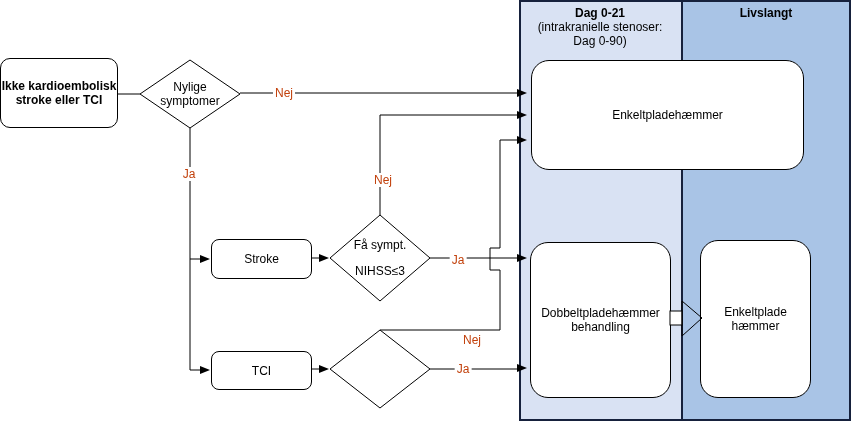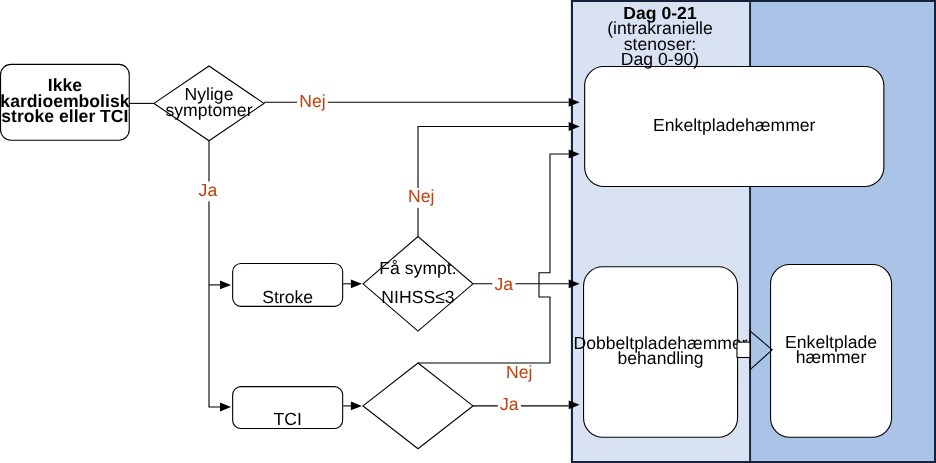--- a/index.html
+++ b/index.html
@@ -1,34 +1,34 @@
 <!DOCTYPE html>
 <html><head>
 <meta charset="utf-8">
 <style>
   html,body{margin:0;padding:0;background:#ffffff;}
   #canvas{
     position:relative;width:851px;height:421px;overflow:hidden;
     font-family:"Liberation Sans","DejaVu Sans",sans-serif;
-    font-size:16px;color:#000;background:#ffffff;
+    font-size:12px;color:#000;background:#ffffff;
   }
   
   .panel{position:absolute;left:519px;top:0;width:332px;height:421px;
     box-sizing:border-box;border:2px solid #16213c;display:flex;z-index:0;}
   .col1{width:160px;background:#d9e2f3;border-right:2px solid #16213c;}
   .col2{flex:1;background:#a9c4e6;}
   .hdr{position:absolute;text-align:center;z-index:3;line-height:14px;}
   .hdr .t{font-weight:bold;}
   .ml{white-space:pre-line;}
   
   .node{position:absolute;box-sizing:border-box;background:#ffffff;
     border:1px solid #000;display:flex;align-items:center;justify-content:center;
     text-align:center;z-index:1;line-height:14px;}
   .big{border-radius:18px;z-index:1;}
-  .small{border-radius:8px;align-items:flex-end;}
+  .small{border-radius:8px;}
   
   #wires{position:absolute;left:0;top:0;z-index:2;pointer-events:none;}
   
   .dtext{position:absolute;display:flex;flex-direction:column;align-items:center;
     justify-content:center;text-align:center;z-index:3;line-height:14px;}
   
   .elabel{position:absolute;transform:translate(-50%,-50%);background:#ffffff;
     padding:0 2px;z-index:3;color:#c2410c;}
 </style>
 </head>
@@ -38,20 +38,23 @@
 
   <div class="panel">
     <div class="col1"></div>
     <div class="col2"></div>
   </div>
 
   <div class="hdr" style="left:519px;top:6px;width:162px;">
     <div class="t">Dag 0-21</div>
     <div class="ml">(intrakranielle stenoser:
 Dag 0-90)</div>
+  </div>
+  <div class="hdr" style="left:681px;top:6px;width:170px;">
+    <div class="t">Livslangt</div>
   </div>
 
   <div class="node big" style="left:0px;top:58px;width:118px;height:70px;border-radius:10px;font-weight:bold;">
     <span class="ml">Ikke kardioembolisk
 stroke eller TCI</span>
   </div>
 
   <div class="node small" style="left:211px;top:239px;width:101px;height:40px;">
     <span>Stroke</span>
   </div>

